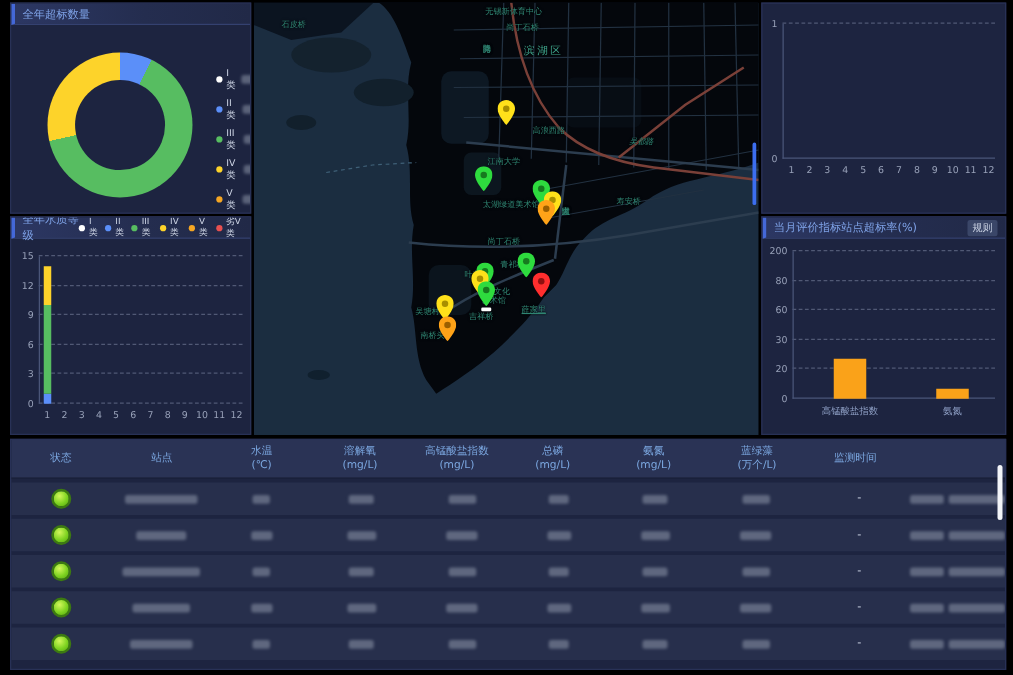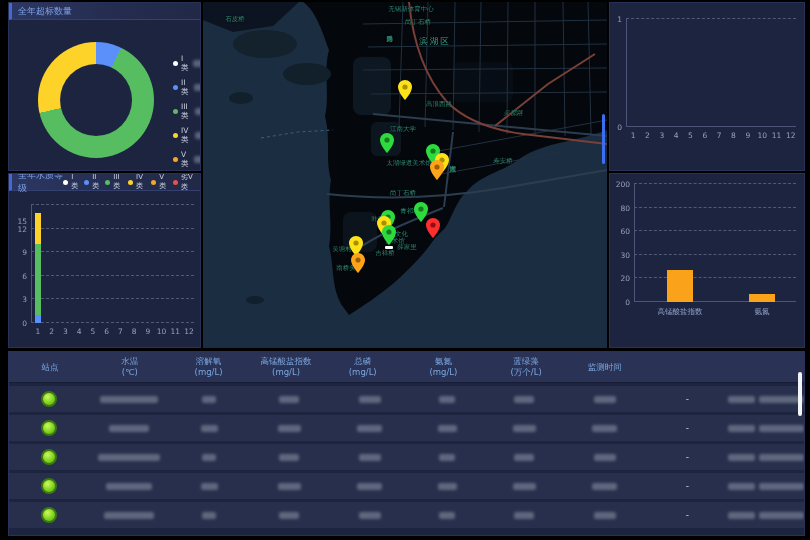--- a/index.html
+++ b/index.html
@@ -134,21 +134,21 @@
           <div class="ylab" style="bottom: 0px; top: auto; transform: translateY(50%);">0</div>
           <div class="gline" style="bottom: 23.6px;"></div>
           <div class="ylab" style="bottom: 23.6px; top: auto; transform: translateY(50%);">3</div>
           <div class="gline" style="bottom: 47.2px;"></div>
           <div class="ylab" style="bottom: 47.2px; top: auto; transform: translateY(50%);">6</div>
           <div class="gline" style="bottom: 70.8px;"></div>
           <div class="ylab" style="bottom: 70.8px; top: auto; transform: translateY(50%);">9</div>
           <div class="gline" style="bottom: 94.4px;"></div>
           <div class="ylab" style="bottom: 94.4px; top: auto; transform: translateY(50%);">12</div>
           <div class="gline" style="bottom: 118px;"></div>
-          <div class="ylab" style="bottom: 102px; top: auto; transform: translateY(50%);">15</div>
+          <div class="ylab" style="bottom: 118px; top: auto; transform: translateY(50%);">15</div>
           <div class="yaxis"></div>
           <div class="xlab" style="left: 6.875px;">1</div>
           <div class="bar" style="left: 3.875px; width: 6px; bottom: 0px; height: 7.86667px; background: rgb(91, 143, 249);"></div>
           <div class="bar" style="left: 3.875px; width: 6px; bottom: 7.86667px; height: 70.8px; background: rgb(87, 189, 97);"></div>
           <div class="bar" style="left: 3.875px; width: 6px; bottom: 78.6667px; height: 31.4667px; background: rgb(253, 211, 42);"></div>
           <div class="xlab" style="left: 20.625px;">2</div>
           <div class="xlab" style="left: 34.375px;">3</div>
           <div class="xlab" style="left: 48.125px;">4</div>
           <div class="xlab" style="left: 61.875px;">5</div>
           <div class="xlab" style="left: 75.625px;">6</div>
@@ -222,21 +222,21 @@
         <div class="mlabel" style="left: 236px; top: 103px;">高浪西路</div>
         <div class="mlabel vert" style="left: 249px; top: 158px;">立国大道</div>
         <div class="mlabel" style="left: 300px; top: 160px;">寿安桥</div>
         <div class="mlabel" style="left: 310px; top: 112px; font-style: italic;">吴都路</div>
         <div class="mlabel" style="left: 206px; top: 162px;">太湖绿道美术馆</div>
         <div class="mlabel" style="left: 200px; top: 192px;">尚丁石桥</div>
         <div class="mlabel" style="left: 207px; top: 210px;">青祁桥</div>
         <div class="mlabel" style="left: 175px; top: 218px;">叶巷</div>
         <div class="mlabel" style="left: 192px; top: 236px;">灵湖文化
 艺术馆</div>
-        <div class="mlabel" style="left: 204px; top: 246px;">薛家里</div>
+        <div class="mlabel" style="left: 224px; top: 246px; text-decoration: underline;">薛家里</div>
         <div class="mlabel" style="left: 139px; top: 248px;">吴塘村</div>
         <div class="mlabel" style="left: 143px; top: 267px;">南桥头</div>
         <div class="mlabel" style="left: 182px; top: 252px;">吉祥桥</div>
       </div>
     <div id="mapPins">
         <div class="pin" style="left: 195px; top: 78px;">
           <svg width="14" height="20" viewBox="0 0 14 20">
       <path d="M7 0C3.1 0 0 3.1 0 7c0 5.2 7 13 7 13s7-7.8 7-13C14 3.1 10.9 0 7 0z" fill="#ffe11a"></path>
       <circle cx="7" cy="7" r="2.6" fill="#a88f00"></circle>
           </svg>
@@ -330,20 +330,24 @@
           <div class="xlab" style="left: 107.5px;">8</div>
           <div class="xlab" style="left: 121.833px;">9</div>
           <div class="xlab" style="left: 136.167px;">10</div>
           <div class="xlab" style="left: 150.5px;">11</div>
           <div class="xlab" style="left: 164.833px;">12</div>
         </div>
     </div>
   </section>
 
   <section class="panel" style="left:609px;top:173px;width:196px;height:175px;">
+    <div class="ptitle">
+      <span>当月评价指标站点超标率(%)</span>
+      <span class="rule-link">规则</span>
+    </div>
     <div class="pbody" style="height:156px;">
       <div class="plot" id="ratePlot" style="left:24px;right:8px;top:10px;bottom:28px;">
           <div class="gline solid" style="bottom: 0px;"></div>
           <div class="ylab" style="bottom: 0px; top: auto; transform: translateY(50%);">0</div>
           <div class="gline" style="bottom: 23.6px;"></div>
           <div class="ylab" style="bottom: 23.6px; top: auto; transform: translateY(50%);">20</div>
           <div class="gline" style="bottom: 47.2px;"></div>
           <div class="ylab" style="bottom: 47.2px; top: auto; transform: translateY(50%);">30</div>
           <div class="gline" style="bottom: 70.8px;"></div>
           <div class="ylab" style="bottom: 70.8px; top: auto; transform: translateY(50%);">60</div>
@@ -355,20 +359,23 @@
           <div class="bar" style="left: 32.92px; width: 26px; height: 31.86px; background: rgb(250, 162, 25);"></div>
           <div class="barlab" style="left: 45.92px;">高锰酸盐指数</div>
           <div class="bar" style="left: 114.92px; width: 26px; height: 8.26px; background: rgb(250, 162, 25);"></div>
           <div class="barlab" style="left: 127.92px;">氨氮</div>
         </div>
     </div>
   </section>
 
   <section class="panel" style="left:8px;top:351px;width:797px;height:185px;">
     <div class="thead" id="tableHead">
+        <div class="th" style="width: 10%;">
+          <span>状态</span>
+        </div>
         <div class="th" style="width: 10.3%;">
           <span>站点</span>
         </div>
         <div class="th" style="width: 9.8%;">
           <span>水温</span>
           <span>(℃)</span>
         </div>
         <div class="th" style="width: 10%;">
           <span>溶解氧</span>
           <span>(mg/L)</span>

